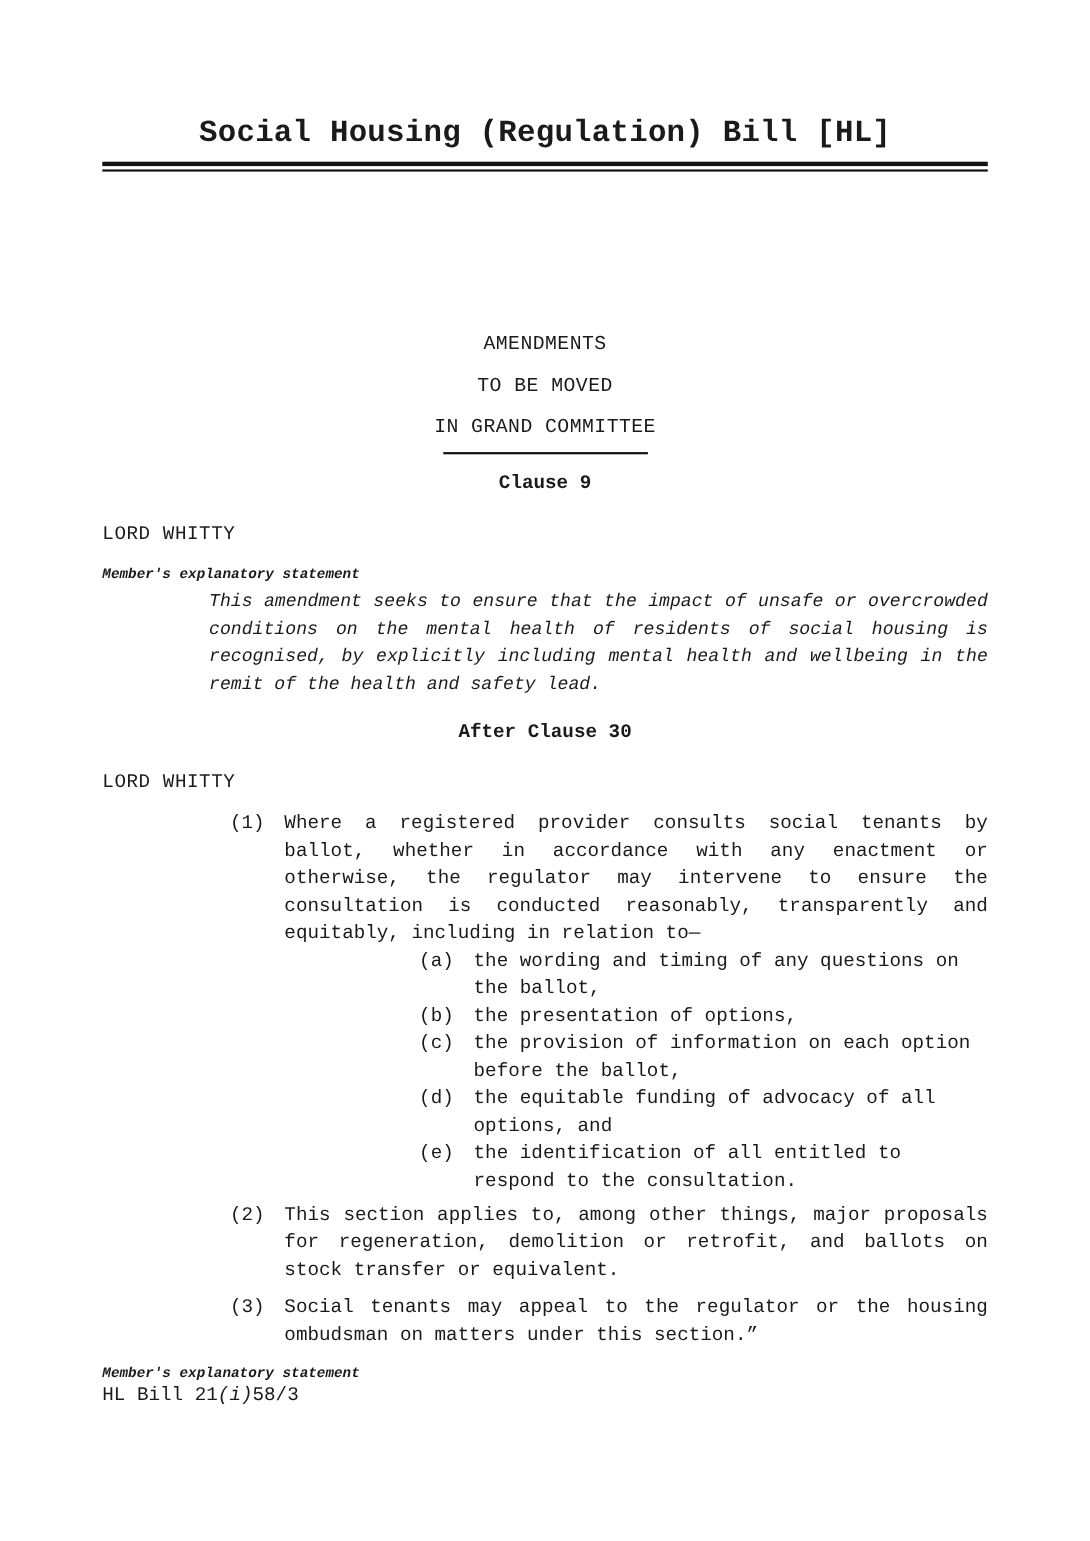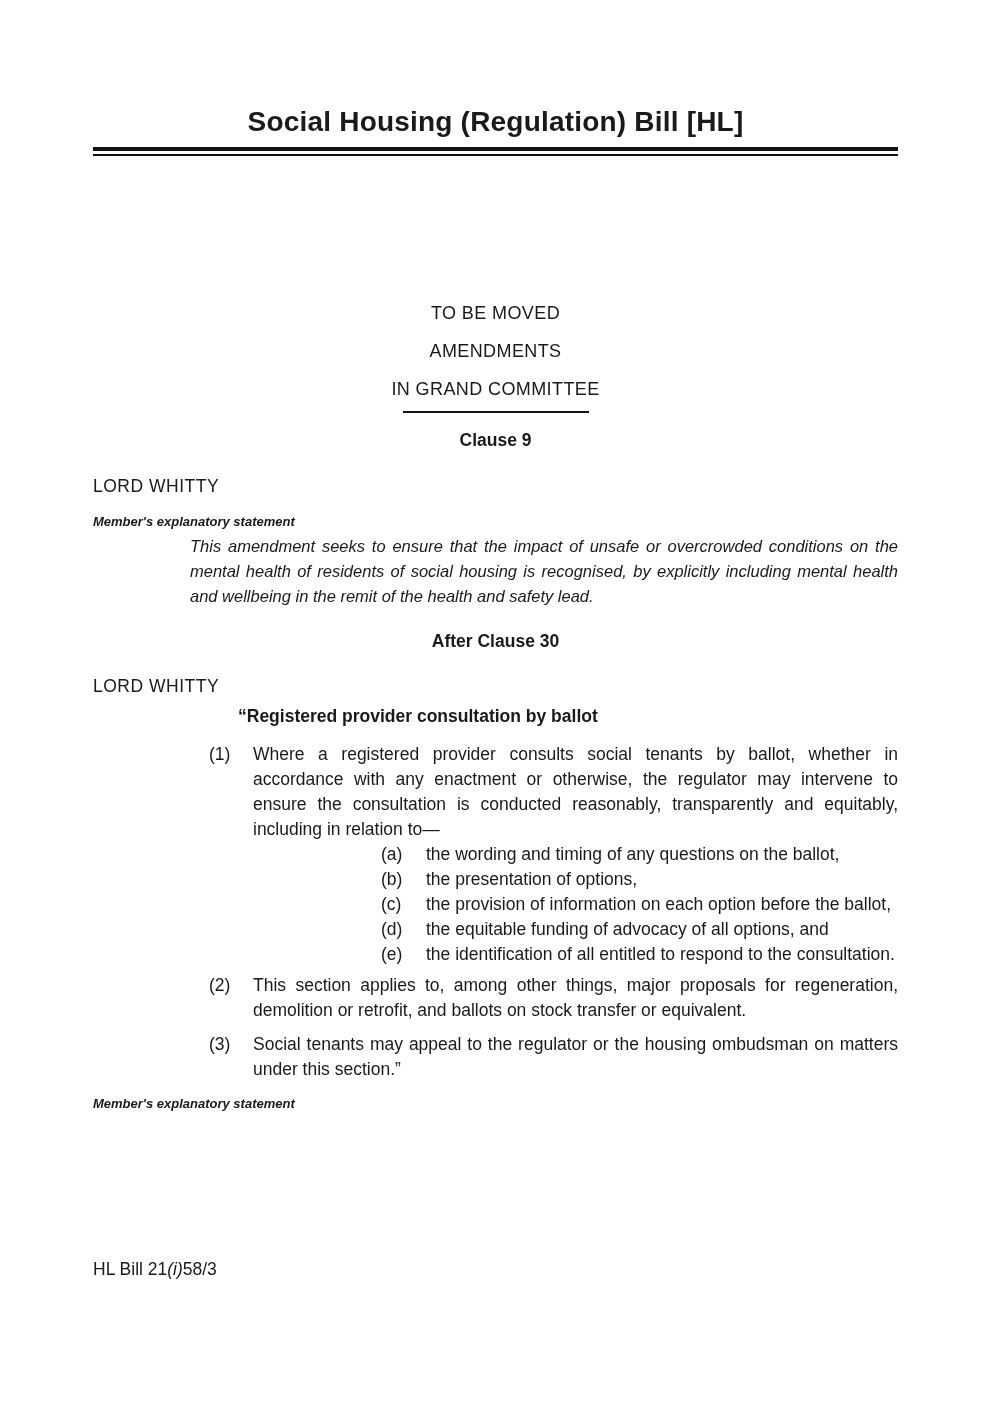--- a/index.html
+++ b/index.html
@@ -3,21 +3,21 @@
 <meta charset="utf-8">
 <style>
   * { margin: 0; padding: 0; box-sizing: border-box; }
   html, body { background: #ffffff; }
   .page {
     position: relative;
     width: 991px;
     height: 1401px;
     background: #ffffff;
     color: #1a1a1a;
-    font-family: Liberation Sans, sans-serif;
+    font-family: Liberation Mono, monospace;
     overflow: hidden;
   }
   .content { padding: 0 93px; }
 
   .doc-title {
     padding-top: 104px;
     font-size: 28px;
     line-height: 36px;
     font-weight: 700;
     text-align: center;
@@ -139,34 +139,33 @@
 </head>
 <body>
 
 <div class="page">
   <div class="content">
 
     <div class="doc-title">Social Housing (Regulation) Bill [HL]</div>
     <div class="double-rule"></div>
 
     <div class="notice-block">
+      <div class="notice-line">AMENDMENTS</div>
       <div class="notice-line">TO BE MOVED</div>
-      <div class="notice-line">AMENDMENTS</div>
       <div class="notice-line">IN GRAND COMMITTEE</div>
       <div class="notice-rule"></div>
     </div>
 
     <div class="clause-heading">Clause 9</div>
     <div class="member-name">LORD WHITTY</div>
     <div class="explanatory-heading">Member's explanatory statement</div>
     <div class="explanatory-text">This amendment seeks to ensure that the impact of unsafe or overcrowded conditions on the mental health of residents of social housing is recognised, by explicitly including mental health and wellbeing in the remit of the health and safety lead.</div>
 
     <div class="clause-heading second">After Clause 30</div>
     <div class="member-name second">LORD WHITTY</div>
-    <div class="new-clause-title">“Registered provider consultation by ballot</div>
 
     <div class="subsection s1">
       <div class="sub-row">
         <span class="sub-num">(1)</span>
         <span class="sub-text">Where a registered provider consults social tenants by ballot, whether in accordance with any enactment or otherwise, the regulator may intervene to ensure the consultation is conducted reasonably, transparently and equitably, including in relation to—</span>
       </div>
       <div>
         <div class="clause-item">
           <span class="item-label">(a)</span>
           <span class="item-text">the wording and timing of any questions on the ballot,</span>

